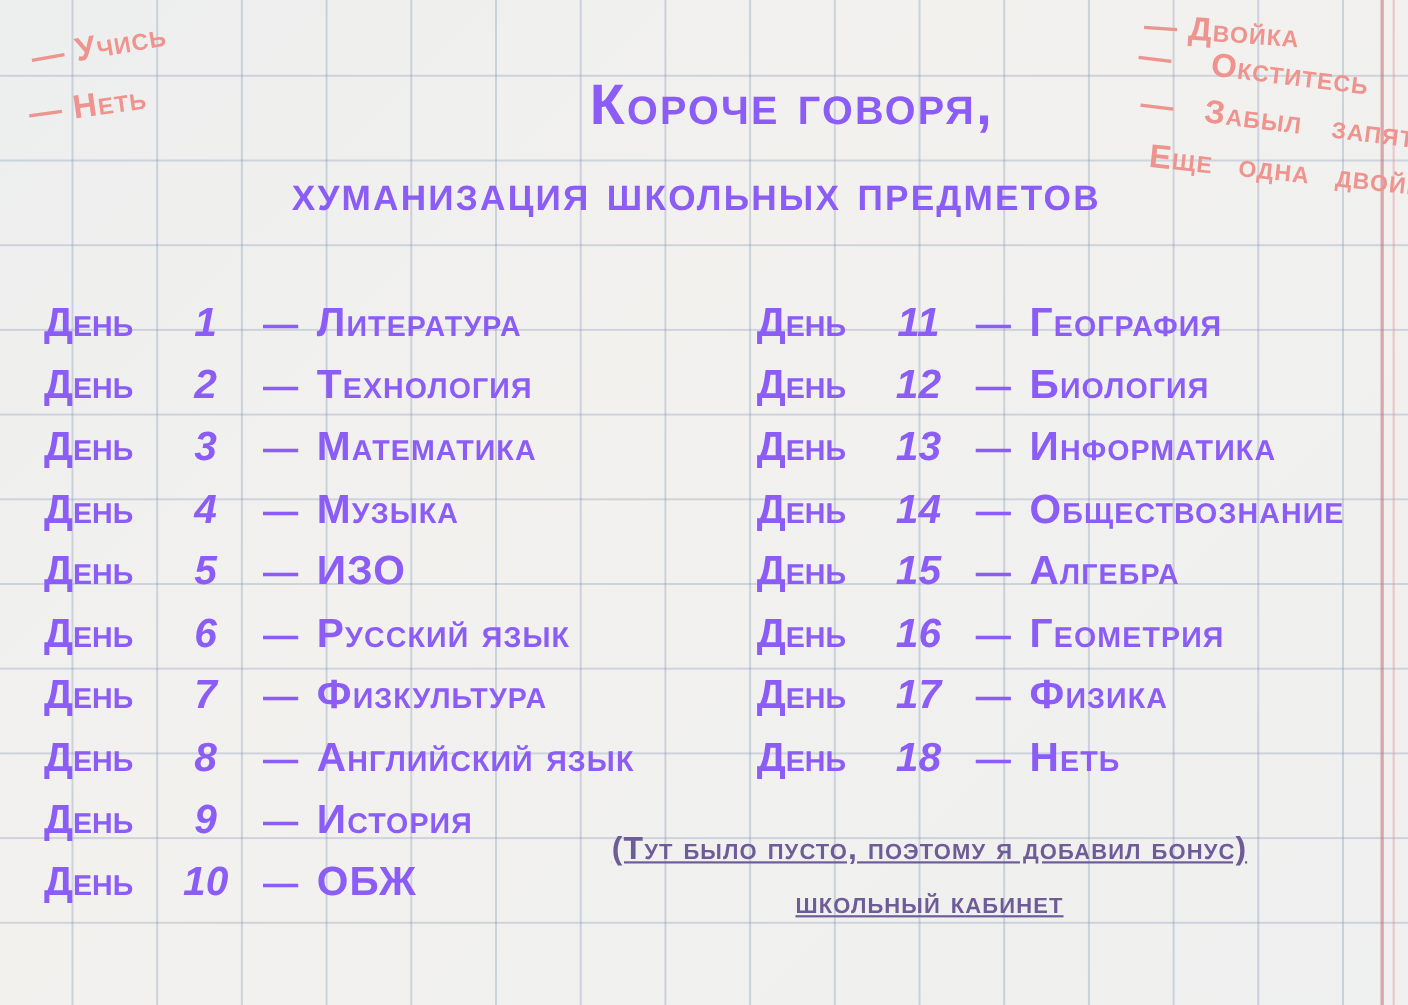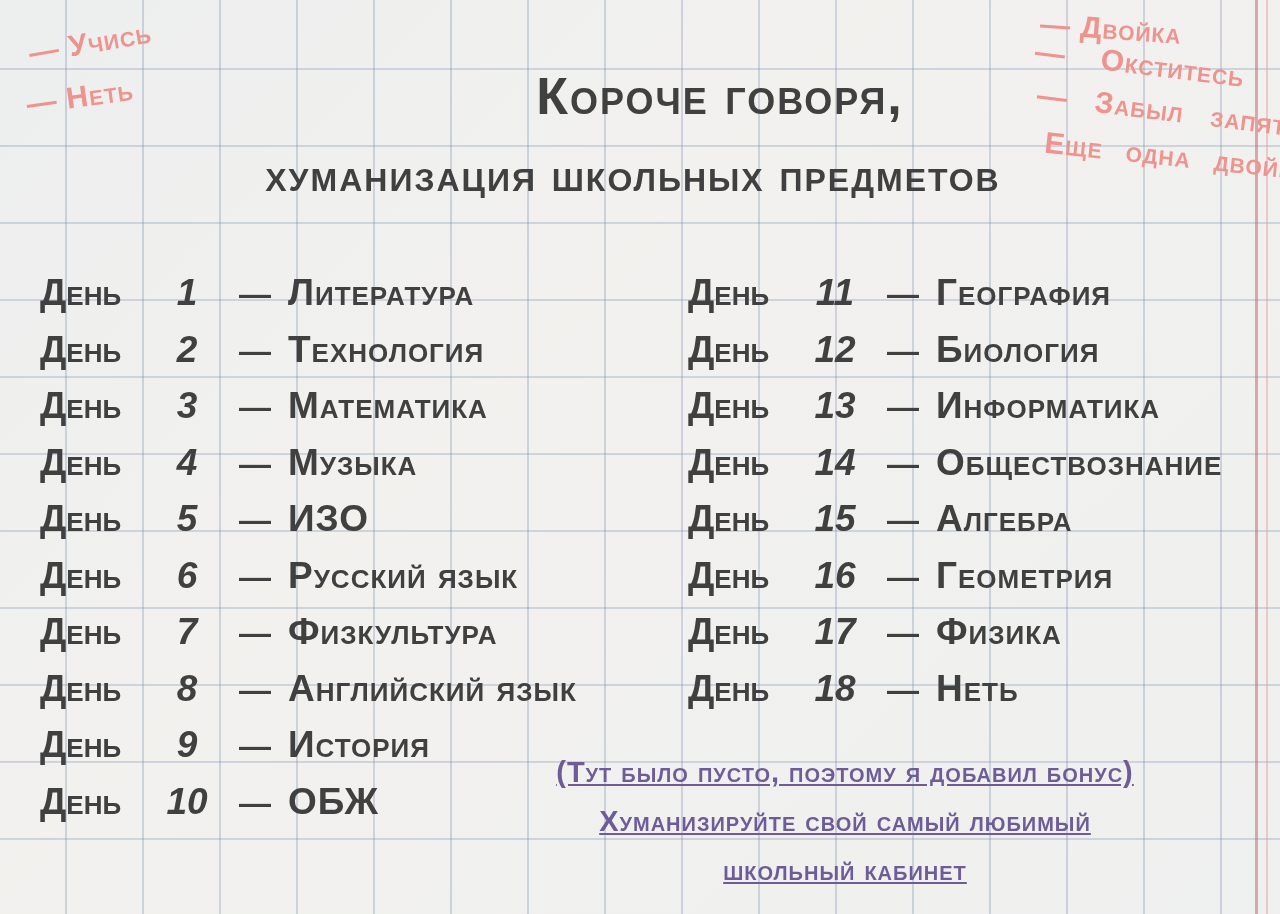--- a/index.html
+++ b/index.html
@@ -10,21 +10,21 @@
     font-family: "Liberation Sans", "DejaVu Sans", sans-serif;
     background-color: #f2f1ee;
     background-image:
       linear-gradient(to right, rgba(125,143,178,0.32) 2px, transparent 2px),
       linear-gradient(to bottom, rgba(125,143,178,0.30) 2px, transparent 2px),
       linear-gradient(135deg, rgba(233,236,238,0.6) 0%, rgba(244,243,238,0) 40%, rgba(235,238,240,0.5) 100%);
     background-size: 77px 77px, 77px 77px, 100% 100%;
     background-position: -12px -9px, -12px -9px, 0 0;
   }
 
-  .ink    { color: #404040; }
+  .ink    { color: #8b5cf6; }
   .pink   { color: #ee938d; }
   .purple { color: #6e5c98; }
 
   
   .margin-line { position: absolute; top: 0; bottom: 0; }
   .margin-line.inner { left: 1255px; width: 3px; background: rgba(197,106,118,0.55); }
   .margin-line.outer { left: 1266px; width: 2px; background: rgba(228,150,160,0.45); }
 
   
   .title-line {
@@ -210,15 +210,14 @@
     <div class="day-row">
       <span class="day-word">День</span>
       <span class="day-num">18</span>
       <span class="day-dash">—</span>
       <span class="day-subject">Неть</span>
     </div>
   </div>
 
 <div class="bonus purple">
   <div>(Тут было пусто, поэтому я добавил бонус)</div>
-  <div>Хуманизируйте свой самый любимый</div>
   <div>школьный кабинет</div>
 </div>
 
 </body></html>

